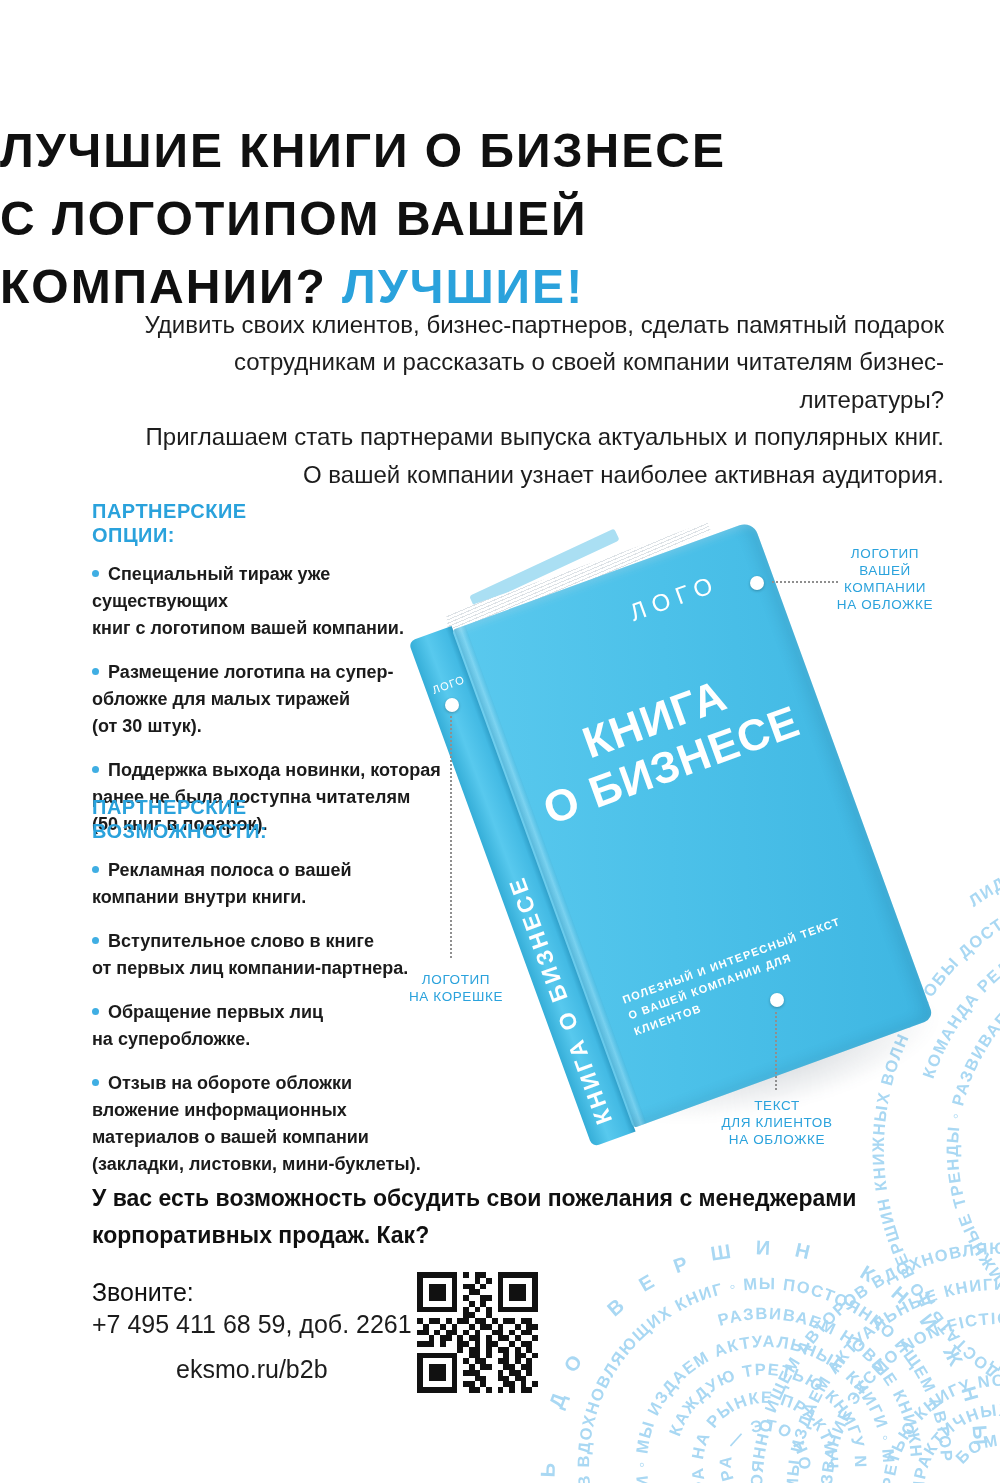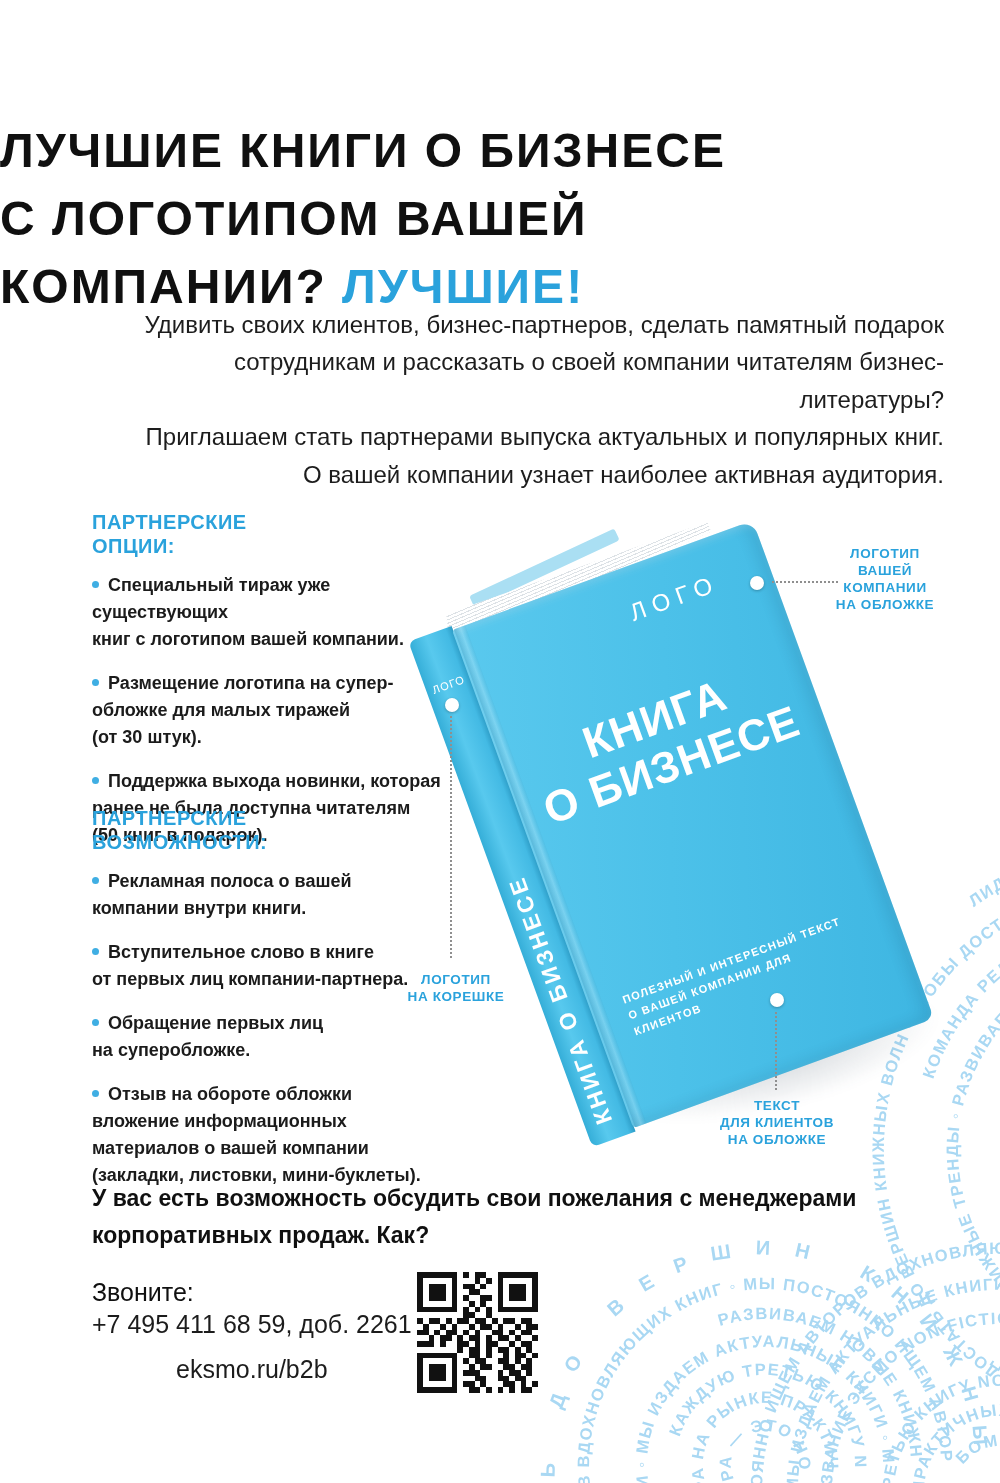--- a/index.html
+++ b/index.html
@@ -12,21 +12,21 @@
            font-size:48px;font-weight:800;line-height:1.42;letter-spacing:2px;color:#101010;margin-top:41px;}
   .heading .accent{color:#2AA2DC;}
   
   .intro{position:absolute;top:306px;left:92px;width:852px;z-index:3;
          font-size:24px;line-height:1.56;white-space:pre-line;color:#1d1d1d;text-align:right;}
   
   .section{position:absolute;left:92px;width:368px;z-index:3;}
   .sec-options{top:494px;}
   .sec-features{top:790px;}
   .sec-title{color:#2AA2DC;font-weight:800;font-size:20px;line-height:1.2;
-             letter-spacing:.5px;white-space:pre-line;margin:16px 0 14px 0;}
+             letter-spacing:.5px;white-space:pre-line;margin:5px 0 14px 0;}
   .bullet{font-size:18px;line-height:1.5;margin:0 0 17px 0;color:#1b1b1b;font-weight:bold;}
   .bullet .dot{display:inline-block;width:7px;height:7px;border-radius:50%;
                background:#3FAEE3;margin-right:9px;vertical-align:3px;}
   .bullet .txt{white-space:pre-line;}
   
   .book-shadow{position:absolute;left:588px;top:998px;width:370px;height:115px;z-index:1;
                transform:rotate(-14deg);filter:blur(4px);
                background:radial-gradient(ellipse at center,rgba(40,60,80,.22) 0%,rgba(40,60,80,0) 65%);}
   .book{position:absolute;left:452px;top:630px;width:320px;height:530px;z-index:2;
         transform:rotate(-20deg);transform-origin:0 0;}
@@ -62,21 +62,21 @@
           box-shadow:0 1px 3px rgba(0,0,0,.28);}
   .dot-cover{left:750px;top:576px;}
   .dot-spine{left:445px;top:698px;}
   .dot-bottom{left:770px;top:993px;}
   .dotline-h{position:absolute;left:772px;top:581px;width:66px;height:0;z-index:3;
              border-top:2.5px dotted #8f8f8f;}
   .dotline-v1{position:absolute;left:450px;top:716px;height:242px;width:0;z-index:3;
               border-left:2.5px dotted #8f8f8f;}
   .dotline-v2{position:absolute;left:775px;top:1012px;height:78px;width:0;z-index:3;
               border-left:2.5px dotted #8f8f8f;}
-  .callout{position:absolute;z-index:3;color:#2AA2DC;font-weight:700;font-size:13.5px;
+  .callout{position:absolute;z-index:3;color:#2AA2DC;font-weight:400;font-size:13.5px;
            line-height:1.25;letter-spacing:.6px;text-align:center;white-space:pre-line;}
   .co-cover{left:818px;top:546px;width:134px;}
   .co-spine{left:395px;top:972px;width:122px;}
   .co-bottom{left:710px;top:1098px;width:134px;}
   
   .cta{position:absolute;left:92px;top:1180px;width:860px;z-index:3;
        font-size:23px;font-weight:700;line-height:1.6;white-space:pre-line;color:#101010;}
   .contacts{position:absolute;left:92px;top:1262px;z-index:3;}
   .c-label{font-size:25px;font-weight:400;margin:16px 0 3px 0;color:#101010;}
   .c-value{font-size:25px;font-weight:400;margin:0 0 16px 0;color:#1c1c1c;text-align:center;}

